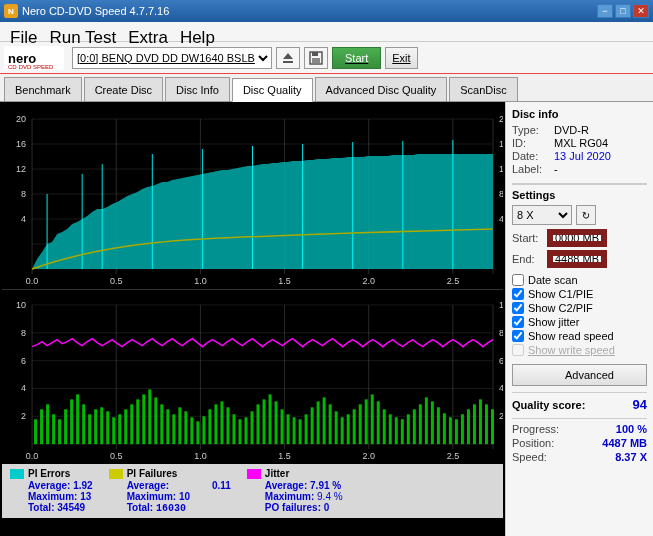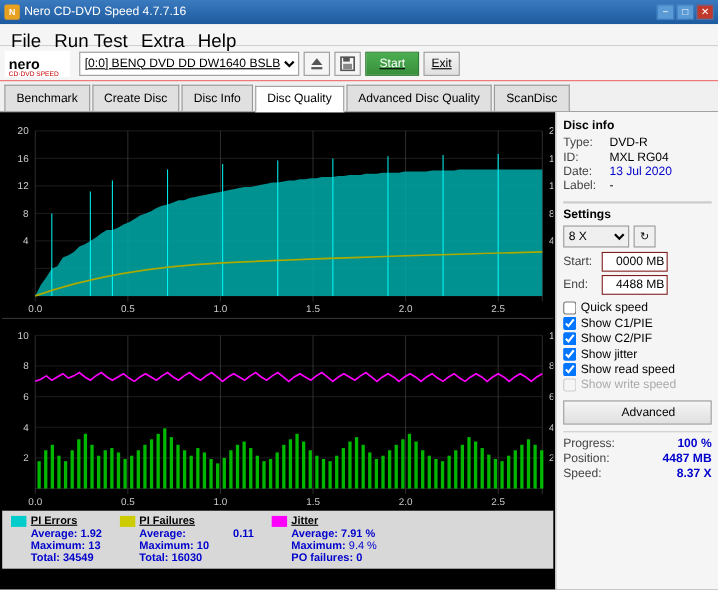--- a/index.html
+++ b/index.html
@@ -45,26 +45,26 @@
     .info-value { color: #000; font-weight: normal; }
     .info-value.blue { color: #0000cc; }
     
     .settings-section { margin-bottom: 6px; }
     .speed-row { display: flex; align-items: flex-start; gap: 4px; margin-bottom: 4px; }
     .speed-select { width: 60px; height: 20px; font-size: 11px; border: 1px solid #999; }
     .refresh-btn { width: 20px; height: 20px; border: 1px solid #999; background: #f0f0f0; cursor: pointer; display: flex; align-items: center; justify-content: center; font-size: 10px; }
     
     .mb-row { display: flex; align-items: center; margin-bottom: 3px; }
     .mb-label { width: 35px; color: #444; }
-    .mb-input { width: 60px; height: 18px; font-size: 11px; border: 1px solid #7f1d1d; background: white; text-align: right; padding-right: 2px; }
+    .mb-input { width: 60px; height: 18px; font-size: 11px; border: 6px solid #7f1d1d; background: white; text-align: right; padding-right: 2px; }
     
     .checkbox-row { display: flex; align-items: center; gap: 4px; margin-bottom: 2px; }
     .checkbox-row input { width: 12px; height: 12px; }
     .checkbox-row label { font-size: 11px; color: #000; }
-    .checkbox-row.disabled label { color: #aaa; }
+    .checkbox-row.disabled label { color: #aaa; text-decoration: underline; }
     
     .advanced-btn { width: 100%; height: 22px; font-size: 11px; border: 1px solid #999; background: linear-gradient(to bottom, #f5f5f5, #e0e0e0); cursor: pointer; margin-top: 4px; padding-left: 20px; }
     
     .quality-score-row { display: flex; align-items: center; justify-content: space-between; margin-top: 6px; padding-top: 4px; border-top: 1px solid #ccc; }
     .quality-label { font-weight: bold; font-size: 11px; }
     .quality-value { font-weight: bold; color: #0000cc; font-size: 13px; }
     
     .progress-section { margin-top: 6px; border-top: 1px solid #ccc; padding-top: 4px; }
     .progress-row { display: flex; justify-content: space-between; margin-bottom: 2px; }
     .progress-label { color: #444; }
@@ -72,21 +72,21 @@
     .top-chart { height: 185px; width: 100%; position: relative; }
     .bottom-chart { height: 175px; width: 100%; position: relative; border-top: 1px solid #333; }
     
     svg.chart-svg { position: absolute; top: 0; left: 0; width: 100%; height: 100%; }
     
     
     .legend-area { background: #d8d8d8; padding: 4px 8px; display: flex; align-items: flex-start; gap: 16px; }
     .legend-item { display: flex; flex-direction: column; }
     .legend-header { display: flex; align-items: center; gap: 4px; margin-bottom: 1px; }
     .legend-color { width: 14px; height: 10px; }
-    .legend-name { font-size: 10px; font-weight: bold; text-decoration: underline; }
+    .legend-name { font-size: 10px; font-weight: bold; }
     .legend-stat { font-size: 10px; margin-left: 18px; }
     .legend-stat span { color: #0000cc; font-weight: bold; }
   </style>
 </head>
 <body>
 
 <div class="title-bar">
   <div class="title-bar-left">
     <div class="title-bar-icon">N</div>
     <span>Nero CD-DVD Speed 4.7.7.16</span>
@@ -350,21 +350,21 @@
           <div class="legend-color" style="background:#cccc00;"></div>
           <span class="legend-name">PI Failures</span>
         </div>
         <div class="legend-stat">
           <span>Average:</span> <span style="color:#0000cc;font-weight:bold;padding-left:40px;">0.11</span>
         </div>
         <div class="legend-stat">
           <span>Maximum:</span> <span style="color:#0000cc;font-weight:bold;">10</span>
         </div>
         <div class="legend-stat">
-          <span>Total:</span> <span style="color:#0000cc;font-weight:bold;">16030</span>
+          <span>Total:</span> <span style="color:#0000cc;font-weight:bold;font-family:Liberation Mono, monospace;">16030</span>
         </div>
       </div>
 
       <div class="legend-item">
         <div class="legend-header">
           <div class="legend-color" style="background:#ff00ff;"></div>
           <span class="legend-name">Jitter</span>
         </div>
         <div class="legend-stat">
           <span>Average:</span> <span style="color:#0000cc;font-weight:bold;">7.91 %</span>
@@ -420,21 +420,21 @@
       <div class="mb-row">
         <span class="mb-label">End:</span>
         <input type="text" class="mb-input" value="4488 MB" style="">
       </div>
     </div>
 
     
     <div style="margin: 4px 0;">
       <div class="checkbox-row">
         <input type="checkbox" id="quickScan" style="">
-        <label for="quickScan">Quick speed</label>
+        <label for="quickScan">Date scan</label>
       </div>
       <div class="checkbox-row">
         <input type="checkbox" id="showC1PIE" checked="" style="">
         <label for="showC1PIE">Show C1/PIE</label>
       </div>
       <div class="checkbox-row">
         <input type="checkbox" id="showC2PIF" checked="" style="">
         <label for="showC2PIF">Show C2/PIF</label>
       </div>
       <div class="checkbox-row">
@@ -447,20 +447,24 @@
       </div>
       <div class="checkbox-row disabled">
         <input type="checkbox" id="showWriteSpeed" disabled="" style="">
         <label for="showWriteSpeed">Show write speed</label>
       </div>
     </div>
 
     <button class="advanced-btn">Advanced</button>
 
     
+    <div class="quality-score-row">
+      <span class="quality-label">Quality score:</span>
+      <span class="quality-value">94</span>
+    </div>
 
     
     <div class="progress-section">
       <div class="progress-row">
         <span class="progress-label">Progress:</span>
         <span class="progress-value">100 %</span>
       </div>
       <div class="progress-row">
         <span class="progress-label">Position:</span>
         <span class="progress-value">4487 MB</span>

